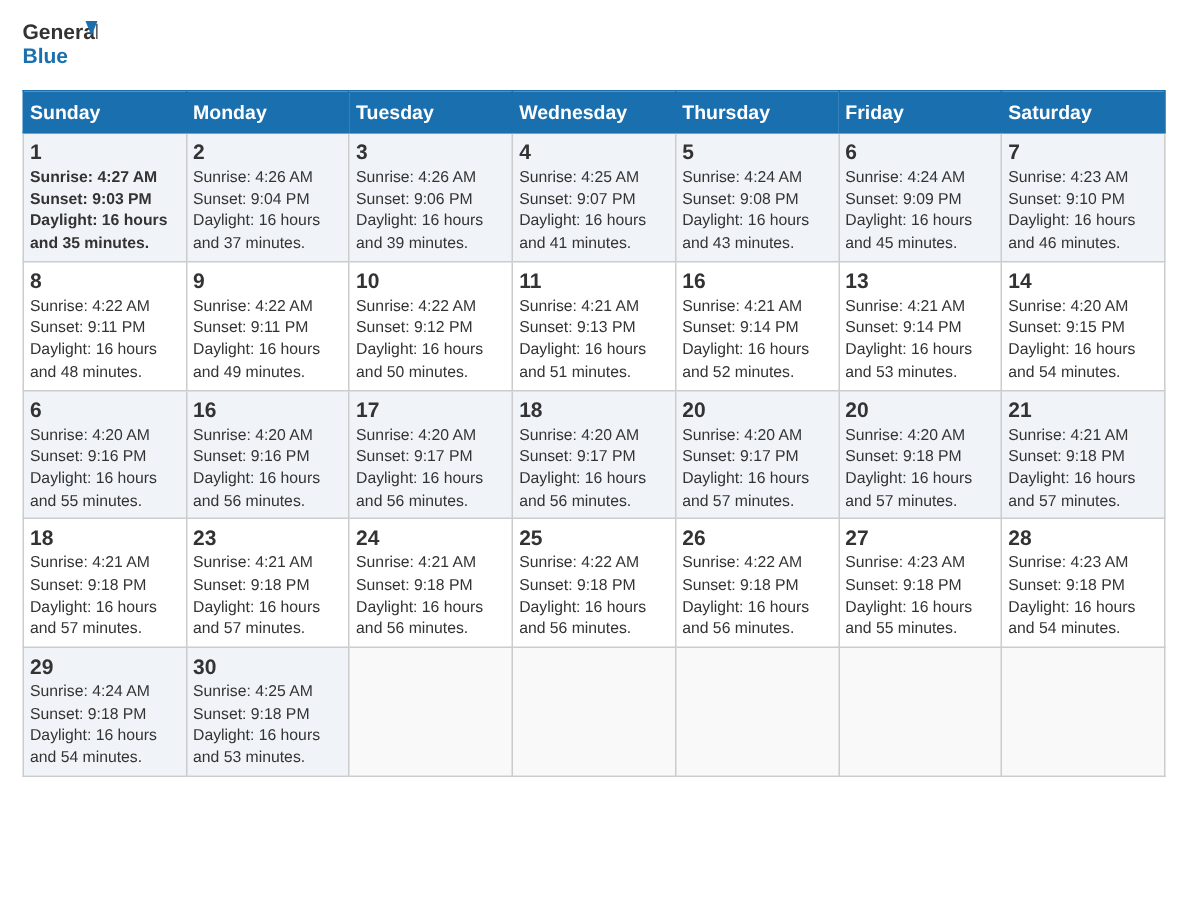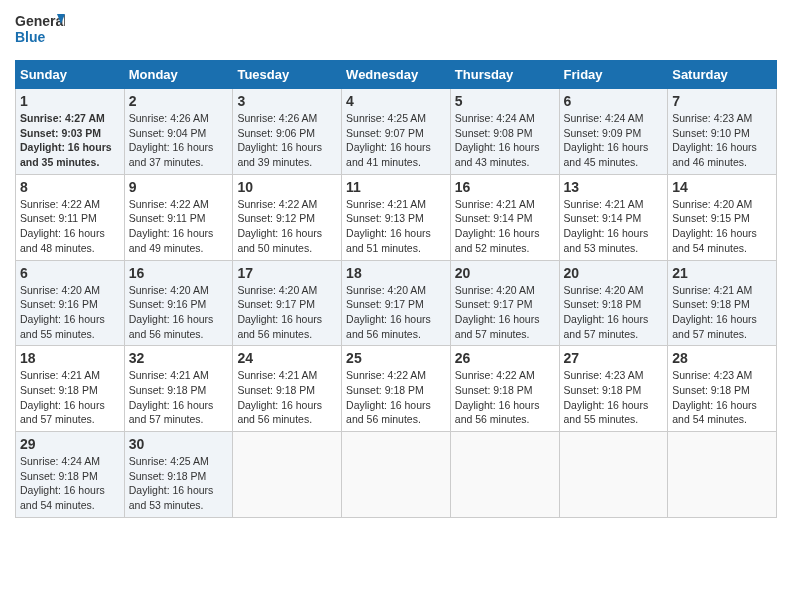--- a/index.html
+++ b/index.html
@@ -240,21 +240,21 @@
         </td>
       </tr>
       <tr>
         <td>
           <span class="day-number">18</span>
           <div class="day-detail" style="white-space: pre-line;">Sunrise: 4:21 AM
 Sunset: 9:18 PM
 Daylight: 16 hours and 57 minutes.</div>
         </td>
         <td>
-          <span class="day-number">32</span>
+          <span class="day-number">23</span>
           <div class="day-detail" style="white-space: pre-line;">Sunrise: 4:21 AM
 Sunset: 9:18 PM
 Daylight: 16 hours and 57 minutes.</div>
         </td>
         <td>
           <span class="day-number">24</span>
           <div class="day-detail" style="white-space: pre-line;">Sunrise: 4:21 AM
 Sunset: 9:18 PM
 Daylight: 16 hours and 56 minutes.</div>
         </td>

